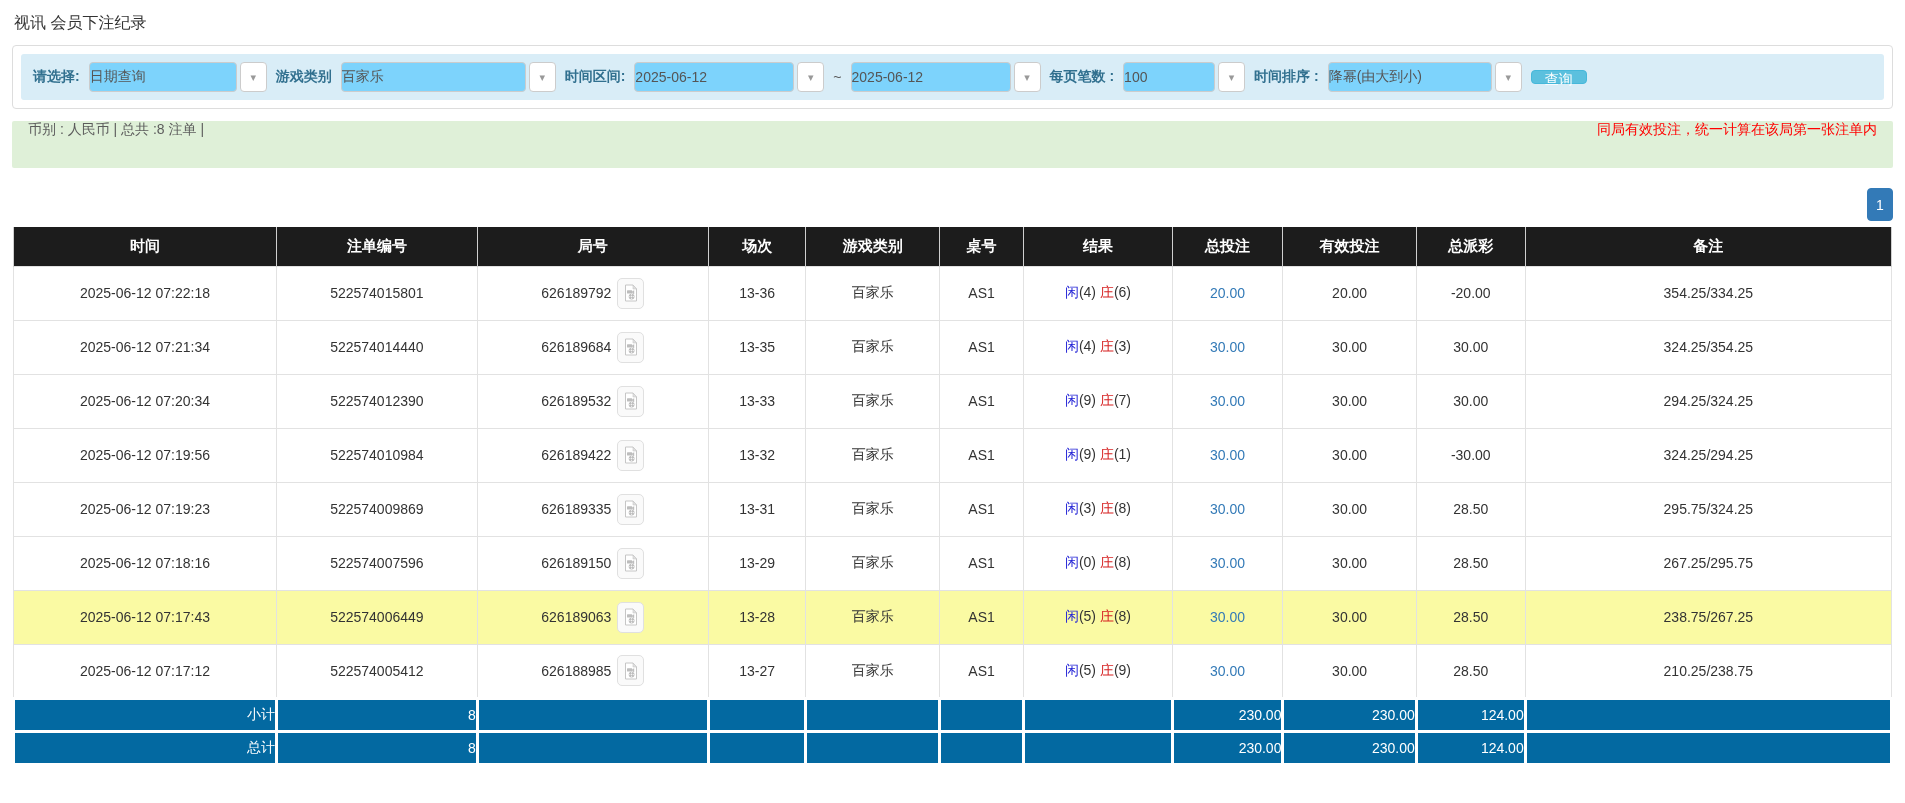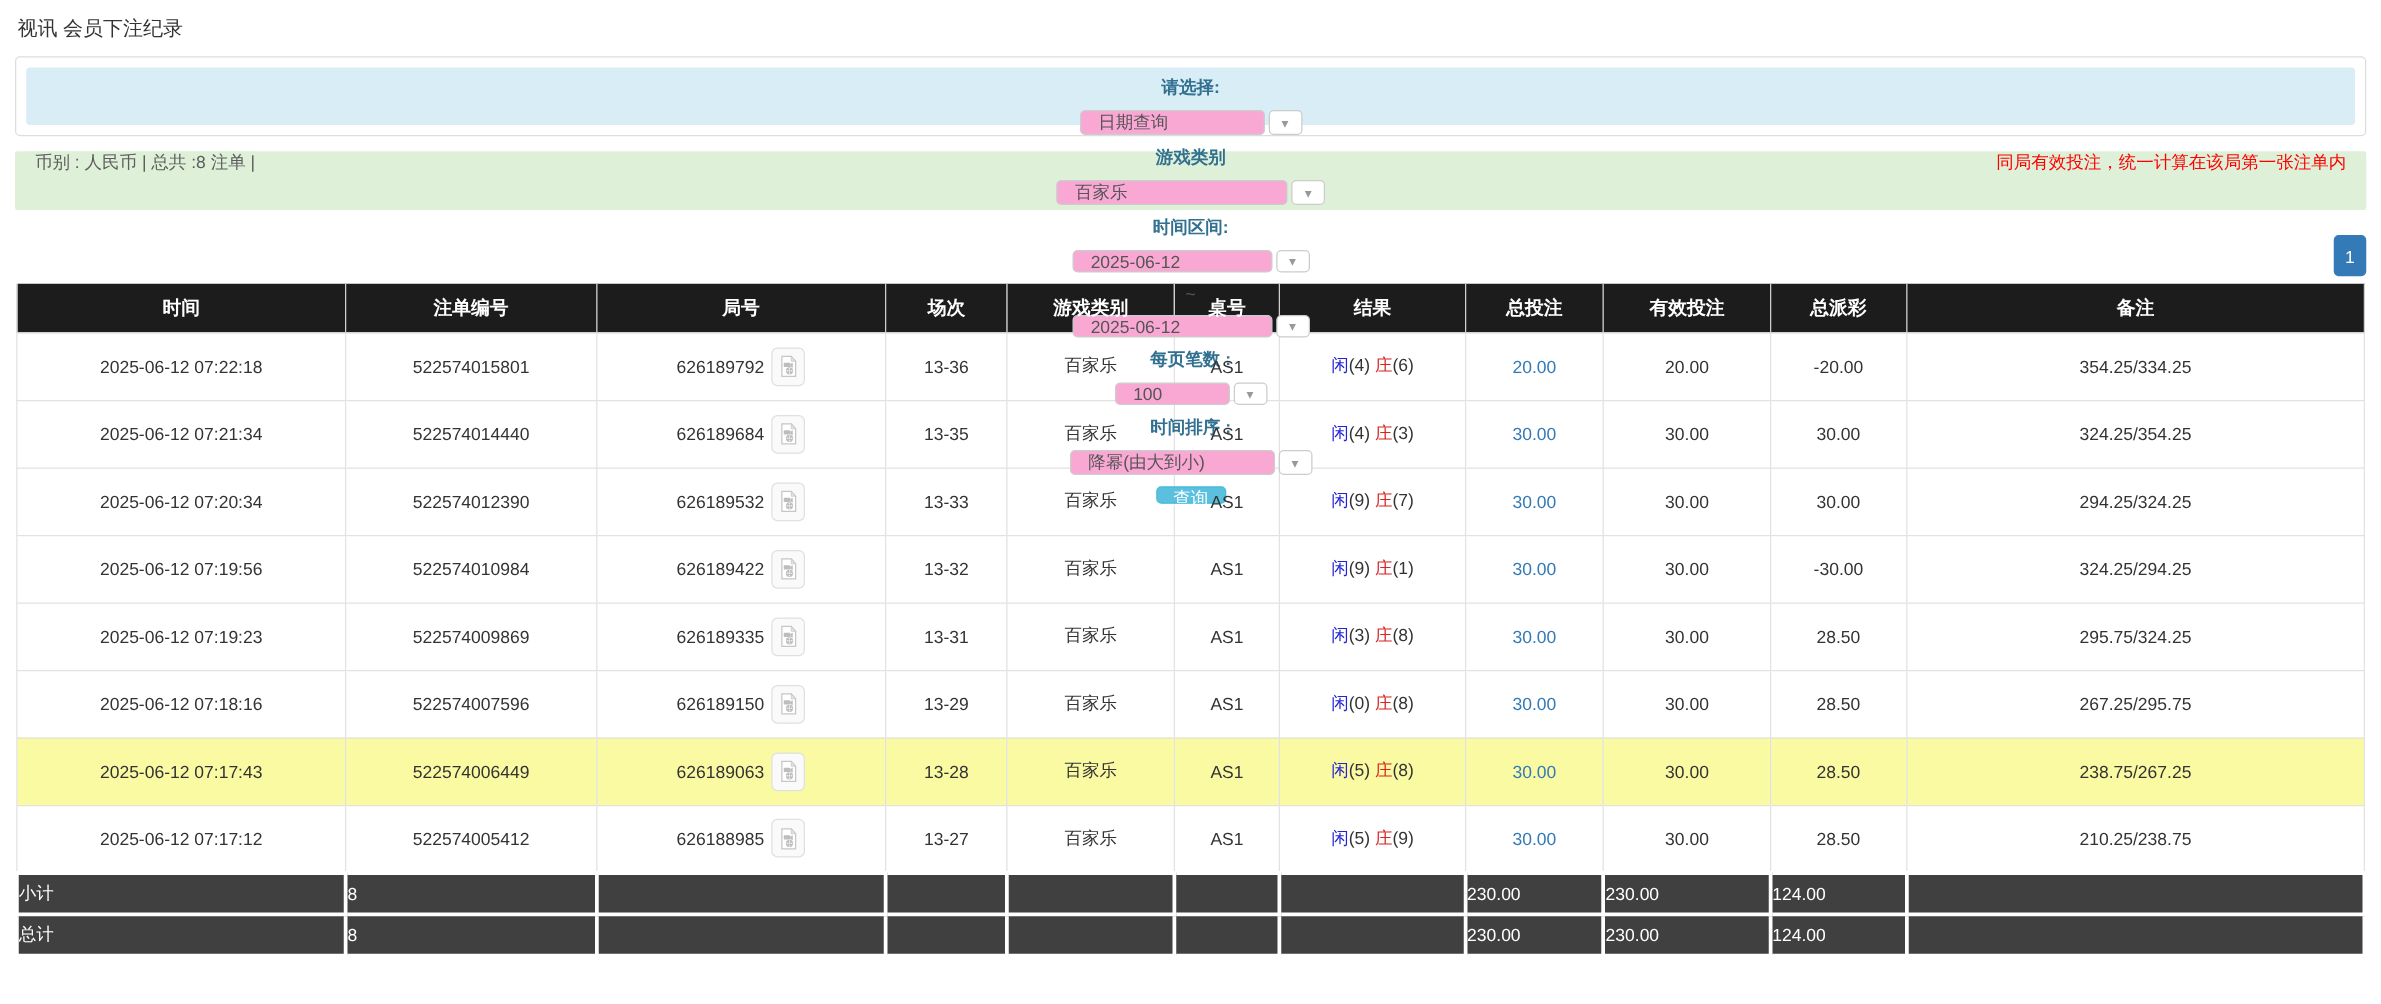--- a/index.html
+++ b/index.html
@@ -24,43 +24,42 @@
     background: #fff;
   }
   .filter-bar {
     background: #d9edf7;
     border-radius: 3px;
     display: flex;
     align-items: center;
     padding: 7px 12px;
     gap: 9px;
     height: 46px;
-    flex-direction: column;
   }
   .f-label {
     font-size: 14px;
     font-weight: bold;
     color: #31708f;
     white-space: nowrap;
   }
   .sel {
     display: flex;
     gap: 3px;
     height: 30px;
     cursor: pointer;
   }
   .sel .txt {
-    background: #f9a8d4;
+    background: #7dd3fc;
     border: 1px solid #ccc;
     border-radius: 4px;
     font-size: 14px;
     color: #555;
     display: flex;
     align-items: center;
-    padding: 0 14px;
+    padding: 0 0;
     flex: 1;
     white-space: nowrap;
     overflow: hidden;
   }
   .sel .car {
     background: #fff;
     border: 1px solid #ccc;
     border-radius: 4px;
     width: 27px;
     display: flex;
@@ -152,24 +151,24 @@
     align-items: center;
     justify-content: center;
     width: 27px;
     height: 31px;
     background: #fafafa;
     border: 1px solid #e0e0e0;
     border-radius: 5px;
     cursor: pointer;
   }
   table.records tfoot td {
-    background: #404040;
+    background: #0369a1;
     color: #fff;
     height: 33px;
-    text-align: left;
+    text-align: right;
     border: 3px solid #ffffff;
     font-size: 14px;
   }
 </style>
 </head>
 <body>
 
 <h1 class="page-title">视讯 会员下注纪录</h1>
 
 <div class="filter-panel">

